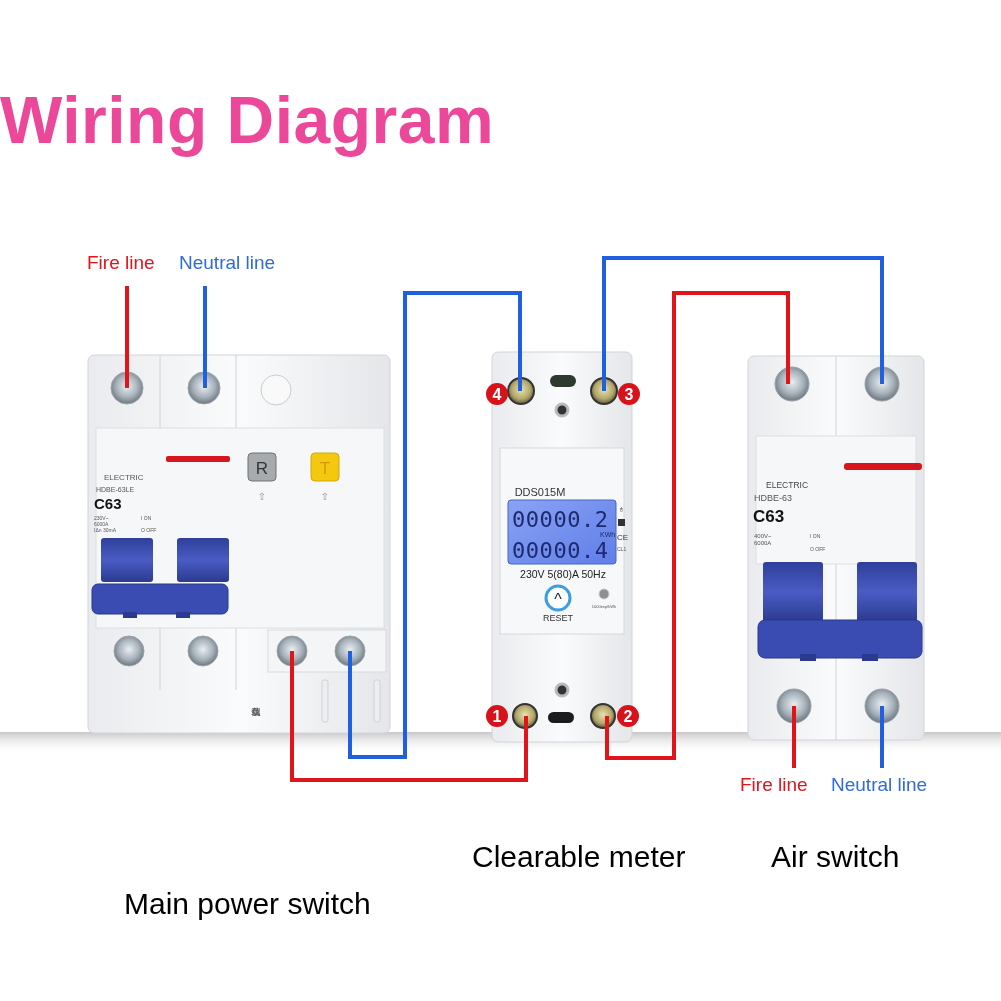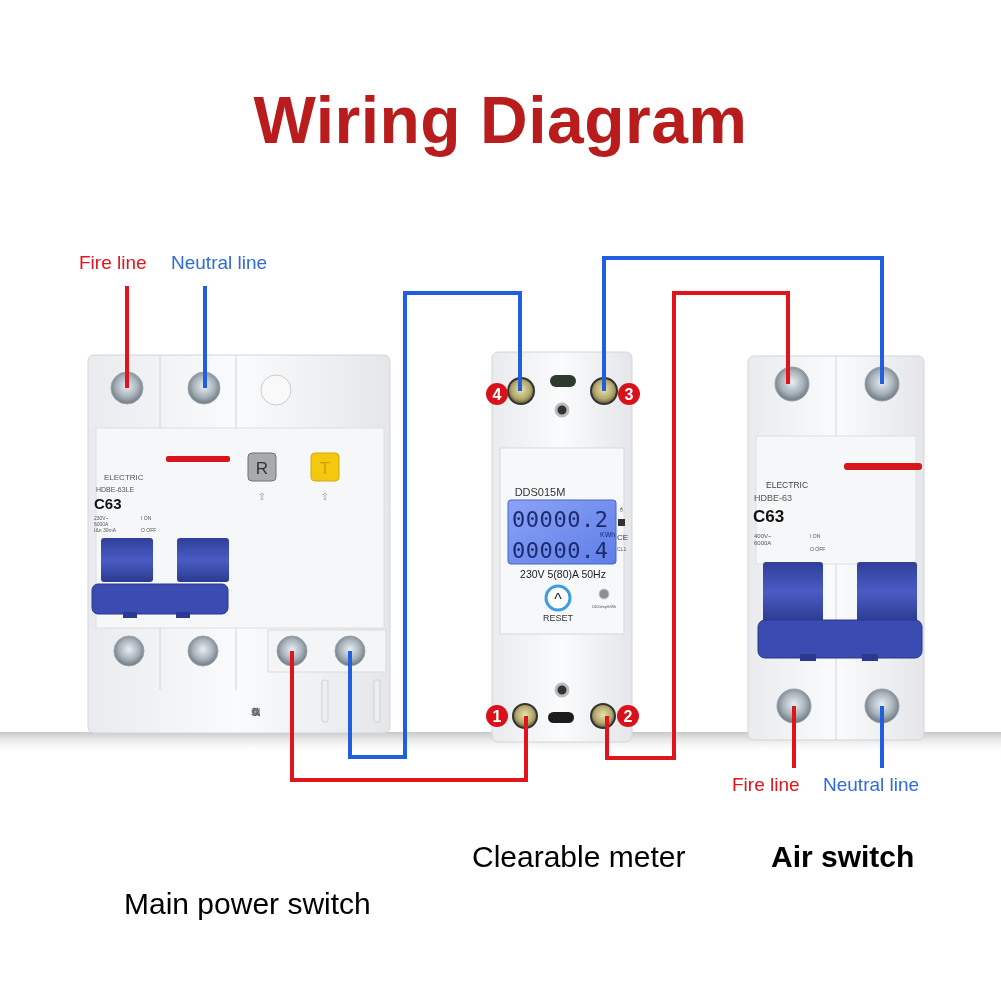--- a/index.html
+++ b/index.html
@@ -1,21 +1,21 @@
 <!DOCTYPE html>
 <html><head>
 <meta charset="utf-8">
 <style>
   html,body{margin:0;padding:0;background:#ffffff;}
   body{width:1001px;height:1001px;position:relative;overflow:hidden;font-family:"Liberation Sans",sans-serif;}
   .abs{position:absolute;}
-  #title{left:0;top:82px;width:1001px;text-align:center;font-weight:bold;font-size:66px;color:#b91c1c;letter-spacing:0.5px;}
+  #title{left:0;top:82px;width:1001px;text-align:left;font-weight:bold;font-size:66px;color:#ec4899;letter-spacing:0.5px;}
   .fire{color:#e0141b;}
   .neutral{color:#2f6bdc;text-align:center;}
-  .small-label{font-size:19px;white-space:nowrap;}
+  .small-label{font-size:19px;white-space:nowrap;margin-left:8px;}
   .device-label{font-size:30px;color:#000;white-space:nowrap;}
   svg#diagram{position:absolute;left:0;top:0;}
   .tiny{font-family:"Liberation Sans",sans-serif;fill:#555;}
 </style>
 </head>
 <body>
 
 <div id="title" class="abs">Wiring Diagram</div>
 
 <svg id="diagram" width="1001" height="1001" viewBox="0 0 1001 1001">
@@ -180,13 +180,13 @@
   </g>
 </svg>
 
 <div class="abs small-label fire" style="left:79px;top:252px;">Fire line</div>
 <div class="abs small-label neutral" style="left:171px;top:252px;">Neutral line</div>
 <div class="abs small-label fire" style="left:732px;top:774px;">Fire line</div>
 <div class="abs small-label neutral" style="left:823px;top:774px;">Neutral line</div>
 
 <div class="abs device-label" style="left:124px;top:840px;margin-top:47px;">Main power switch</div>
 <div class="abs device-label" style="left:472px;top:840px;">Clearable meter</div>
-<div class="abs device-label" style="left:771px;top:840px;font-weight:bold;">Air switch</div>
+<div class="abs device-label" style="left:771px;top:840px;">Air switch</div>
 
 </body></html>

